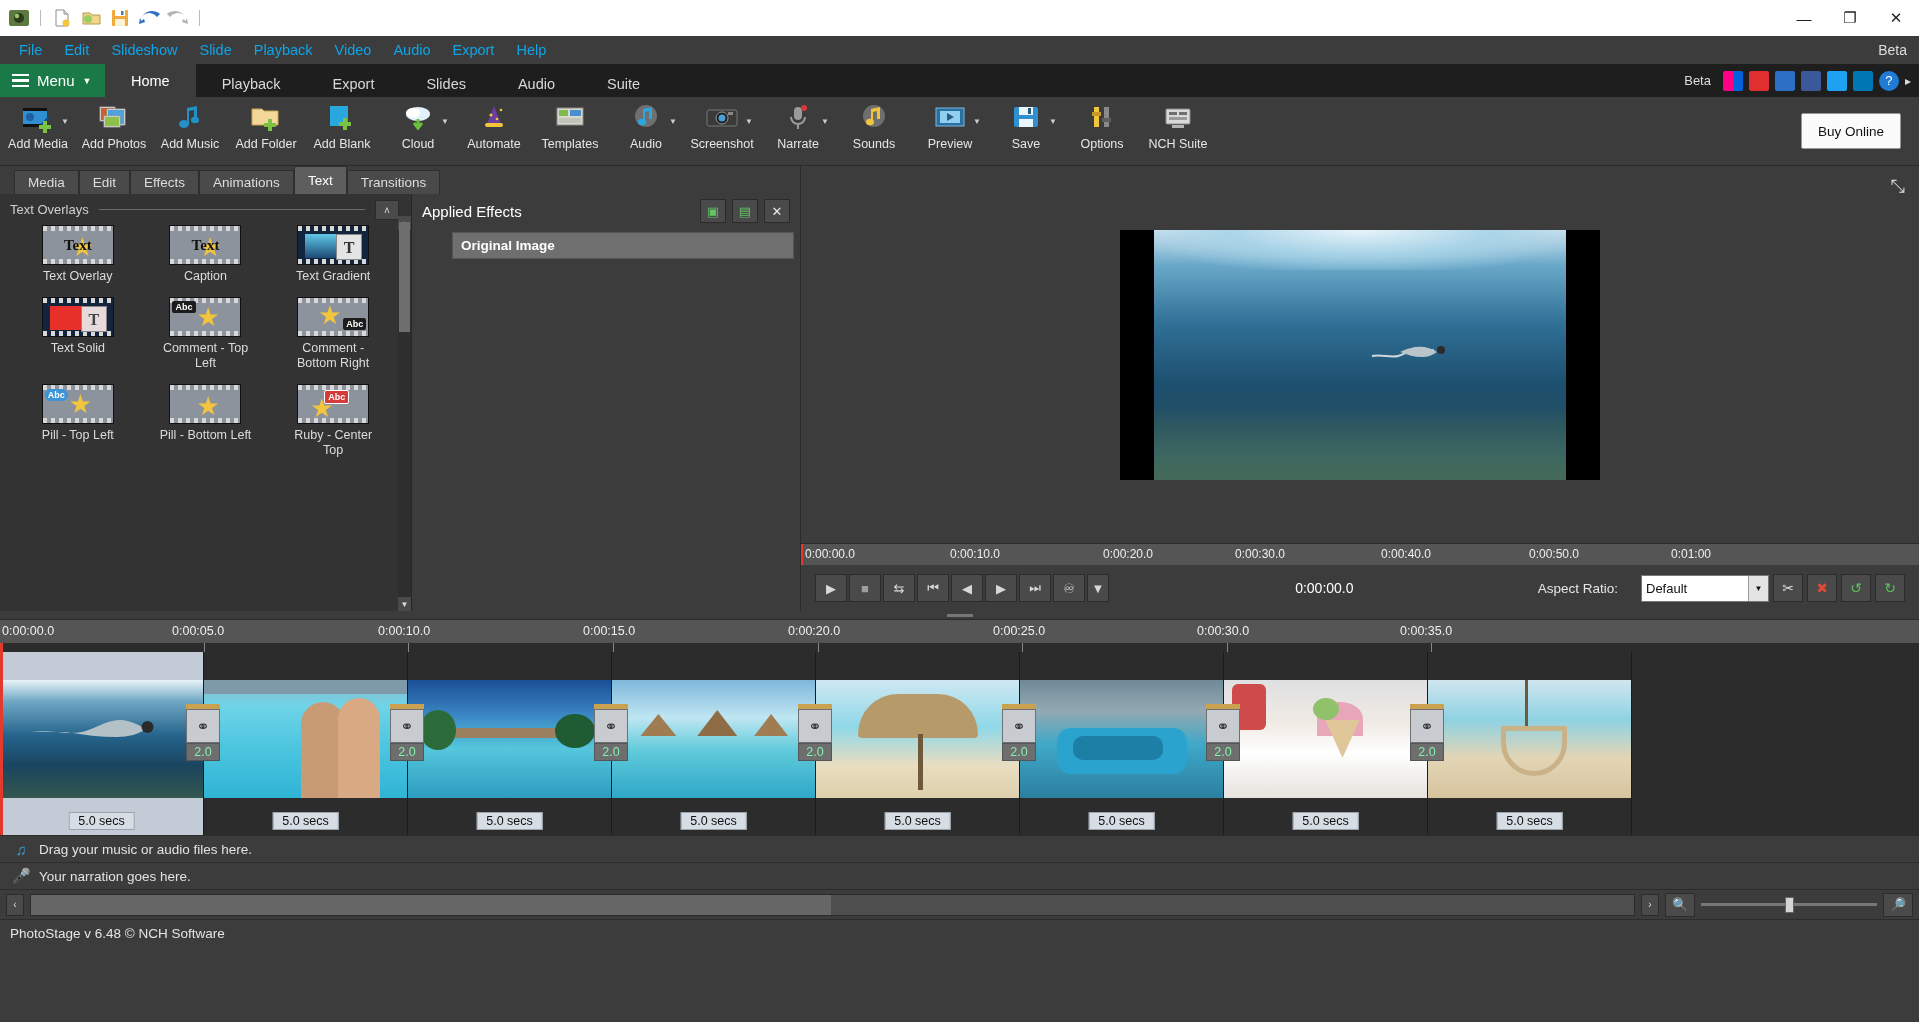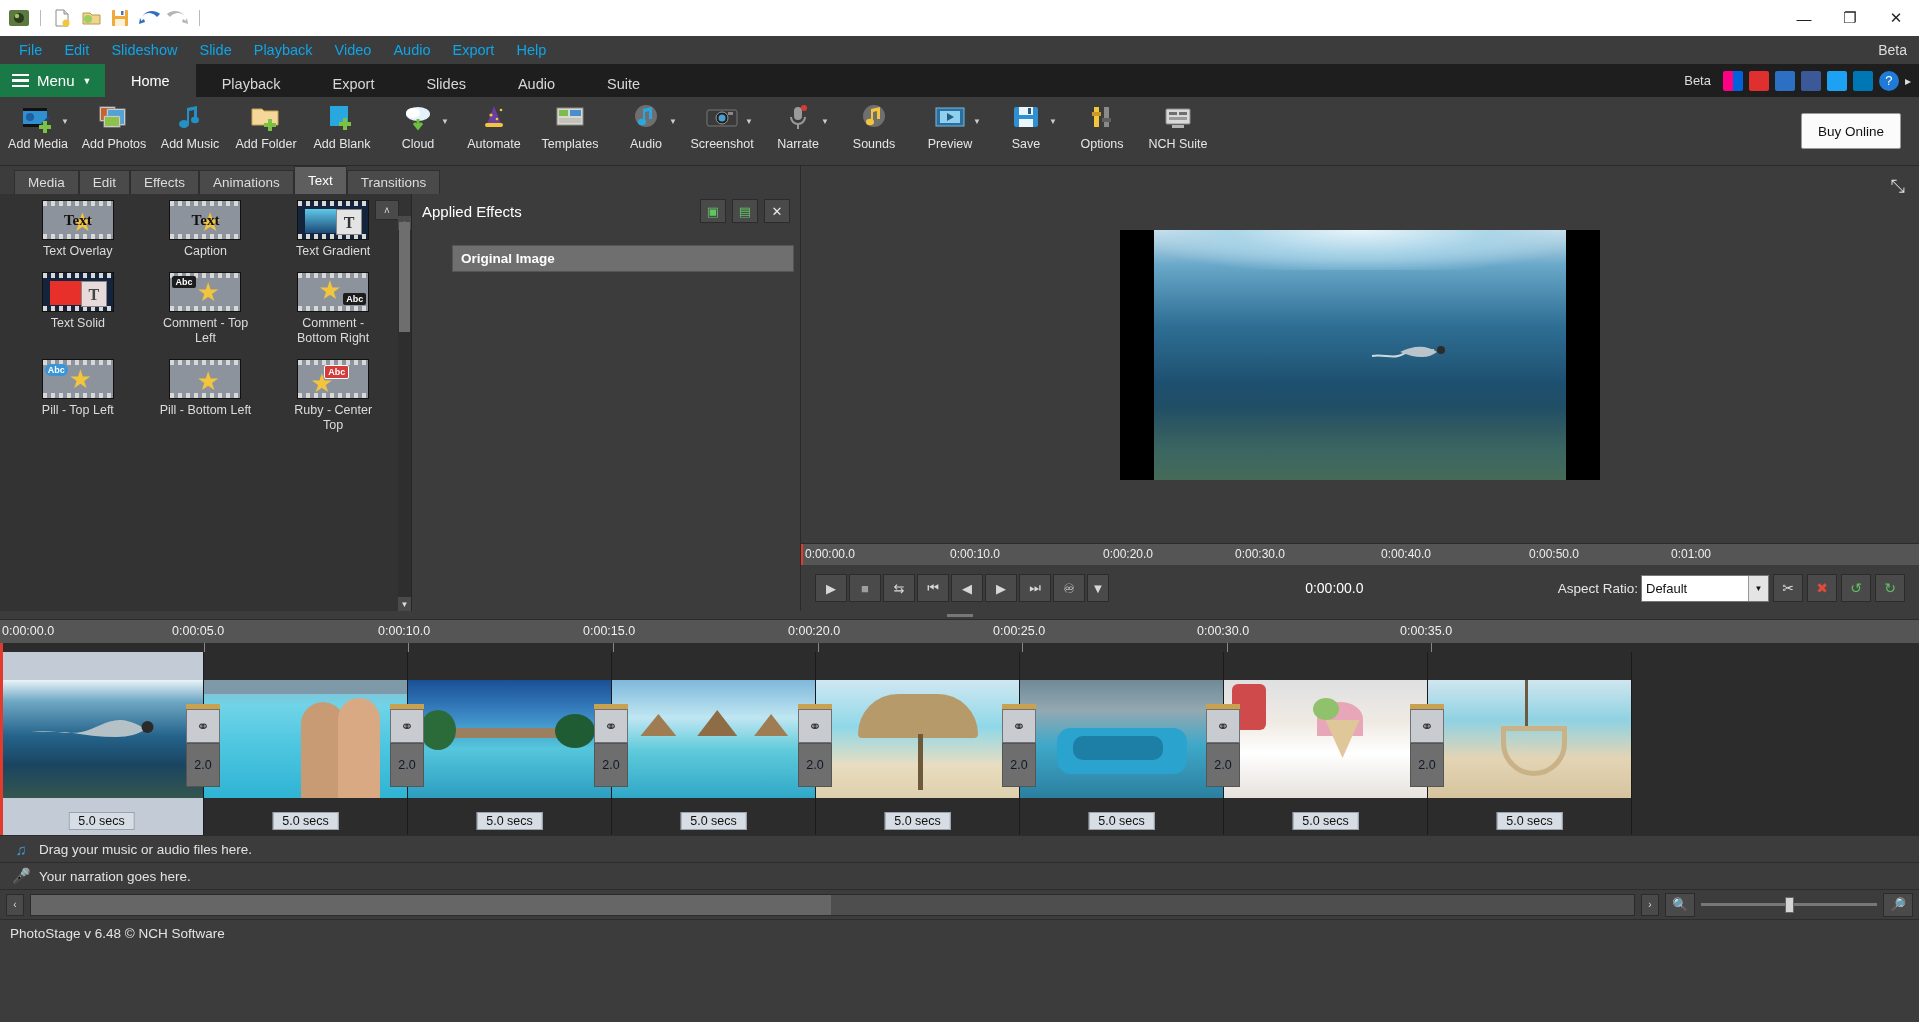--- a/index.html
+++ b/index.html
@@ -111,21 +111,21 @@
   .sc-arrow{position:absolute;left:0;width:13px;height:14px;background:#4a4a4a;color:#ddd;
      font-size:8px;display:flex;align-items:center;justify-content:center;}
 
   
   #applied{ flex:1; background:#3c3c3c; }
   #applied-head{ height:34px;display:flex;align-items:center;padding:0 10px;gap:6px;}
   #applied-head .t{ font-size:15px;font-weight:normal;color:#fff;flex:1;}
   .ae-btn{ width:26px;height:24px;background:#4a4a4a;border:1px solid #2b2b2b;
     display:flex;align-items:center;justify-content:center;font-size:13px;cursor:pointer;}
   .ae-btn.g{ color:#63c463;}
-  #ae-list{ margin:17px 6px 0 6px;padding-left:34px; }
+  #ae-list{ margin:4px 6px 0 6px;padding-left:34px; }
   .ae-row{ background:#6f6f6f; color:#fff; font-weight:bold; font-size:13.5px;
      padding:5px 8px; border:1px solid #555; cursor:pointer;}
 
   
   #preview{ flex:1; background:#3c3c3c; display:flex;flex-direction:column;
             border-left:1px solid #2a2a2a; position:relative;}
   #expand-ico{position:absolute;right:14px;top:10px;color:#ddd;font-size:18px;cursor:pointer;}
   #pv-stage{ flex:1; background:#3c3c3c; display:flex;align-items:center;justify-content:center;}
   #pv-frame{ width:480px;height:250px;background:#000; display:flex;align-items:center;
              justify-content:center; position:relative;}
@@ -134,21 +134,21 @@
   .pv-side{position:absolute;top:0;bottom:0;width:34px;background:#000;}
   .diver{position:absolute;left:52%;top:44%;width:90px;height:26px;}
   #pv-ruler{ height:22px; background:#555; position:relative; border-top:1px solid #2b2b2b;}
   .pvr-lb{ position:absolute;top:3px;font-size:12px;color:#efefef;}
   #pv-play{position:absolute;left:0;top:0;bottom:0;width:2px;background:#e23b2e;}
   #pv-ctrls{ height:46px; background:#3c3c3c; display:flex;align-items:center;padding:0 14px;gap:0;}
   .pc{ width:32px;height:28px;background:#4a4a4a;border:1px solid #2b2b2b;margin-right:2px;
       display:flex;align-items:center;justify-content:center;color:#d8d8d8;font-size:13px;
       cursor:pointer;}
   #pv-time{ flex:1; text-align:center; font-size:14px;color:#fff;}
-  #ar-label{ font-size:13.5px;color:#e6e6e6;margin-right:3px;white-space:nowrap;}
+  #ar-label{ font-size:13.5px;color:#e6e6e6;margin-right:23px;white-space:nowrap;}
   #ar-sel{ width:128px;height:27px;background:#fff;color:#111;border:1px solid #777;
      font-size:13px;padding:0 4px; display:flex;align-items:center;position:relative;}
   #ar-sel .dd{position:absolute;right:0;top:0;bottom:0;width:20px;background:#e4e4e4;
      border-left:1px solid #999;display:flex;align-items:center;justify-content:center;font-size:8px;}
   .pc2{width:30px;height:28px;background:#4a4a4a;border:1px solid #2b2b2b;margin-left:4px;
      display:flex;align-items:center;justify-content:center;font-size:14px;cursor:pointer;}
 
   
   #tl-handle{height:8px;background:#3c3c3c;display:flex;align-items:center;justify-content:center;}
   #tl-handle i{width:26px;height:3px;background:#777;display:block;}
@@ -160,22 +160,22 @@
   #tl-track{height:183px;background:#2c2c2c;position:relative;display:flex;}
   .clip{width:204px;height:183px;position:relative;border-right:1px solid #1b1b1b;}
   .clip.sel{background:#c3ccd6;}
   .clip-img{position:absolute;left:0;right:0;top:28px;height:118px;overflow:hidden;}
   .clip-dur{position:absolute;bottom:5px;left:50%;transform:translateX(-50%);
     background:#d6dde4;color:#111;font-size:12.5px;padding:1px 9px;border:1px solid #9aa3ab;}
   .trans{position:absolute;right:-17px;top:52px;width:34px;z-index:14;}
   .trans .tbox{width:34px;height:34px;background:#c8ccd0;border:1px solid #6e7276;
     display:flex;align-items:center;justify-content:center;font-size:16px;color:#333;}
   .trans .tbar{height:5px;background:#c9a14f;}
-  .trans .tval{width:34px;background:#6e6e6e;color:#0f172a;font-size:12.5px;text-align:center;
-     padding:14px 0;border:1px solid #555;}
+  .trans .tval{width:34px;background:#6e6e6e;color:#86efac;font-size:12.5px;text-align:center;
+     padding:1px 0;border:1px solid #555;}
 
   
   .audio-row{height:27px;background:#3c3c3c;display:flex;align-items:center;gap:9px;
     padding-left:12px;border-top:1px solid #2c2c2c;}
   .audio-row .ic{font-size:15px;width:18px;text-align:center;}
   .audio-row .tx2{font-size:13.5px;color:#e2e2e2;}
 
   
   #bottombar{height:30px;background:#3c3c3c;display:flex;align-items:center;padding:0 6px;gap:6px;
      border-top:1px solid #2c2c2c;}
@@ -497,20 +497,25 @@
       <div class="ptab">Media</div>
       <div class="ptab">Edit</div>
       <div class="ptab">Effects</div>
       <div class="ptab">Animations</div>
       <div class="ptab active">Text</div>
       <div class="ptab">Transitions</div>
     </div>
 
     <div id="panel-body">
       <div id="overlay-col">
+        <div class="sec-head">
+          <span>Text Overlays</span>
+          <span class="rule"></span>
+          <span style="width:26px"></span>
+        </div>
         <div class="collapse-btn">˄</div>
 
         <div id="grid">
 
           <div class="gi">
             <div class="thumb">
               <div class="film"></div>
                 <span class="star" style="left:28px;top:8px;">★</span>
               <div class="tx">Text</div>
             </div>

